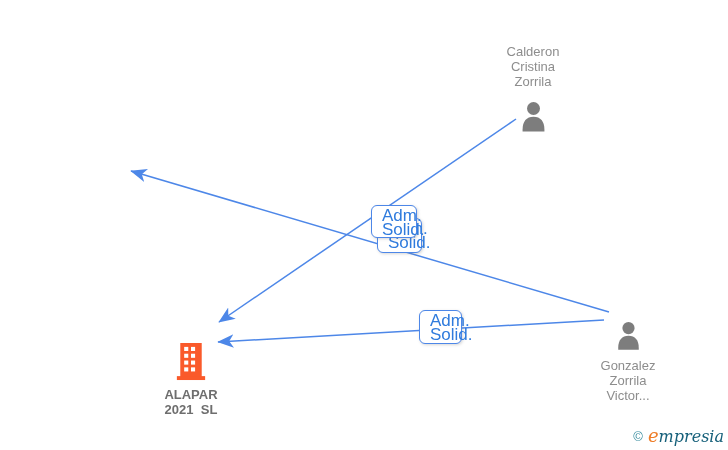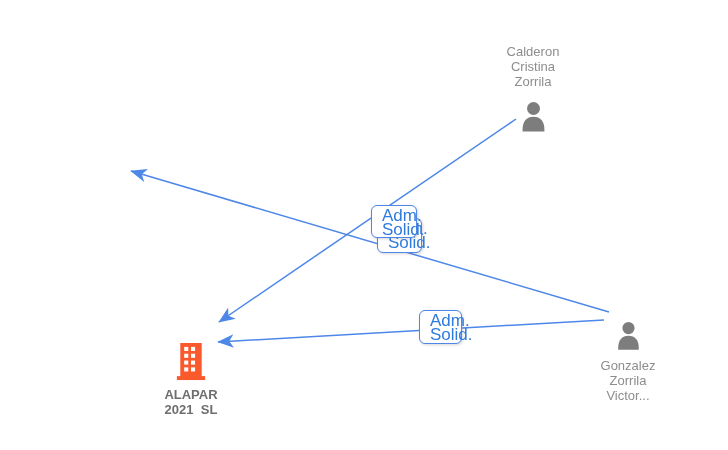--- a/index.html
+++ b/index.html
@@ -105,14 +105,18 @@
       <circle cx="16" cy="7.3" r="6.3" fill="#7d7d7d"></circle>
       <path d="M16,15.2 C9.2,15.2 5.4,19.7 5.4,27.6 L5.4,29.6 L26.6,29.6 L26.6,27.6 C26.6,19.7 22.8,15.2 16,15.2 Z" fill="#7d7d7d"></path>
     </svg>
     <div class="node-label-block">
       <div class="node-label">Gonzalez</div>
       <div class="node-label">Zorrila</div>
       <div class="node-label">Victor...</div>
     </div>
   </div>
 
+  <div class="watermark">
+    <span class="copy">©</span>
+    <span class="brand-e">e</span><span class="brand-rest">mpresia</span>
+  </div>
 
 </div>
 
 </body></html>

